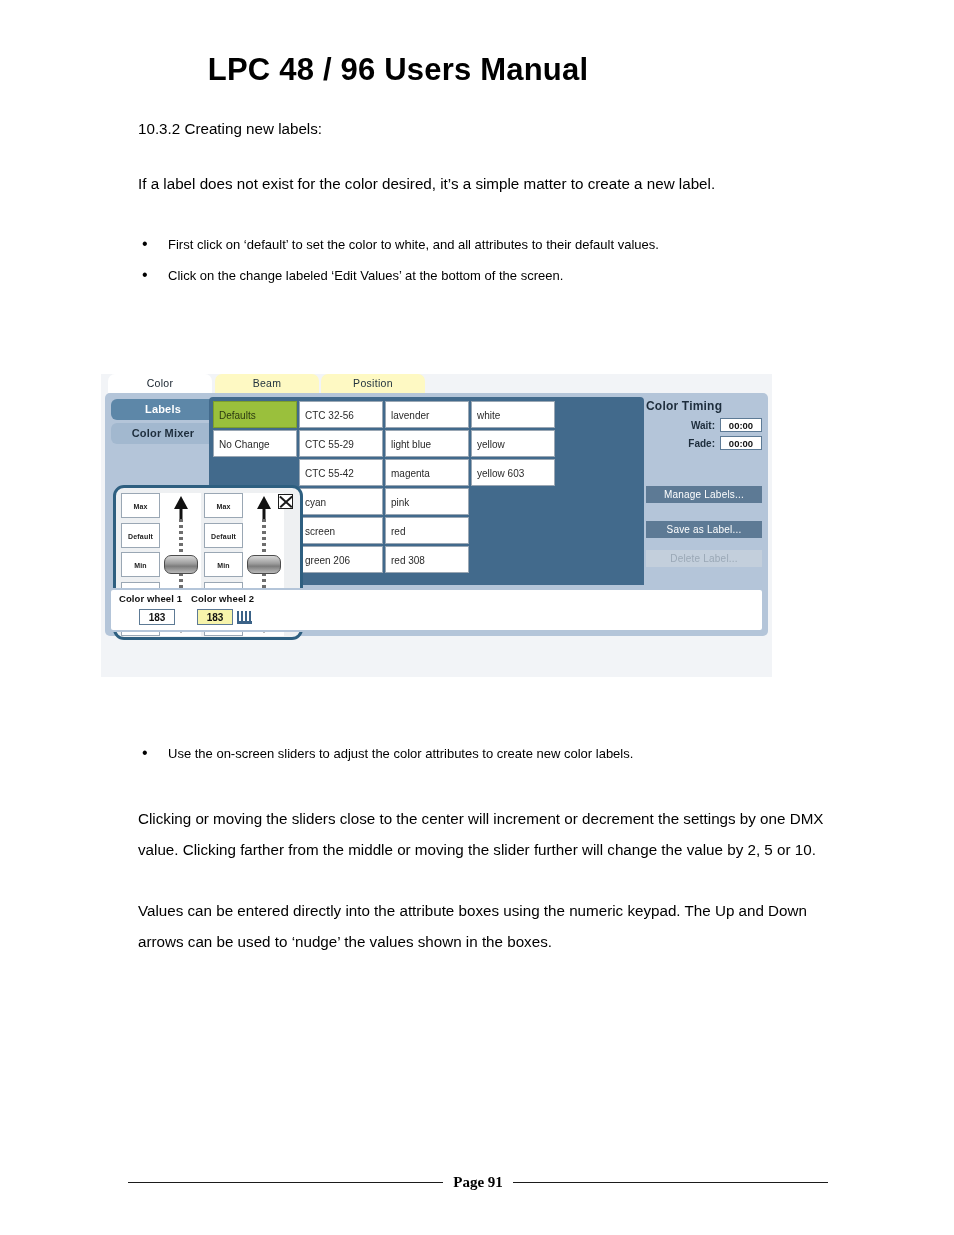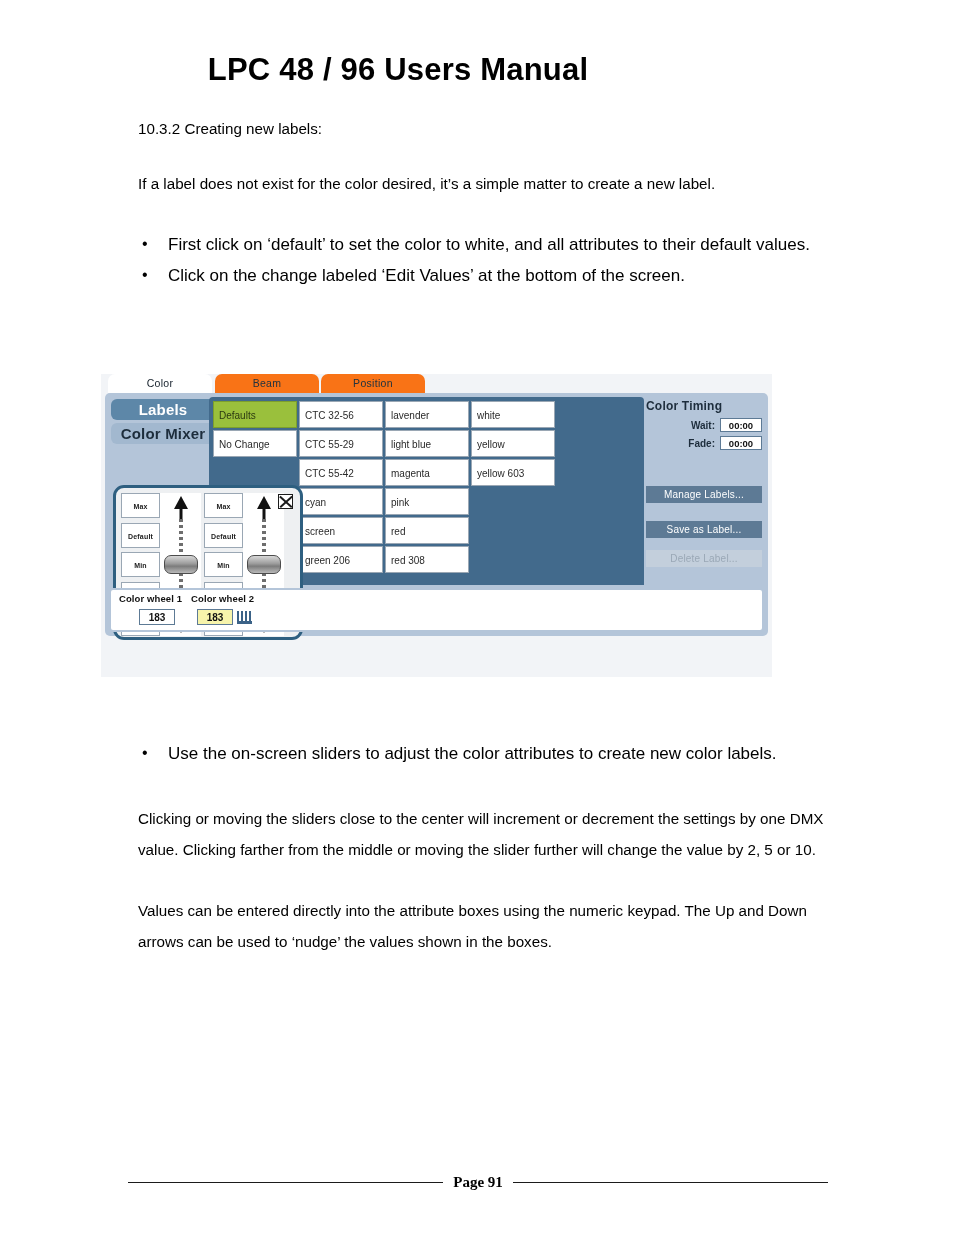--- a/index.html
+++ b/index.html
@@ -49,21 +49,21 @@
   .spacer-md { height: 30px; }
   .spacer-lg { height: 34px; }
 
   .bullet-list {
     margin: 0;
     padding: 0;
     list-style: none;
   }
   .bullet-item {
     position: relative;
-    font-size: 17px;
+    font-size: 13px;
     line-height: 31px;
     padding-left: 30px;
   }
   .bullet-item::before {
     content: "\2022";
     position: absolute;
     left: 4px;
     top: -1px;
     font-size: 16px;
   }
@@ -92,21 +92,21 @@
     top: 0;
     height: 19px;
     line-height: 19px;
     text-align: center;
     font-size: 10.5px;
     color: #1d2d3c;
     border-radius: 7px 7px 0 0;
     letter-spacing: 0.3px;
   }
   .tab.inactive {
-    background: #f97316;
+    background: #fef9c3;
     color: #22333f;
   }
   .tab.active {
     background: #ffffff;
     color: #15202b;
   }
   .tab-color { left: 7px; width: 104px; }
   .tab-beam { left: 114px; width: 104px; }
   .tab-position { left: 220px; width: 104px; }
 
@@ -122,21 +122,21 @@
   }
 
   
   .side-btn {
     position: absolute;
     left: 6px;
     width: 104px;
     height: 21px;
     line-height: 21px;
     text-align: center;
-    font-size: 15px;
+    font-size: 11px;
     border-radius: 6px;
     letter-spacing: 0.2px;
   }
   .side-btn.sel {
     top: 6px;
     background: #5d87a8;
     color: #ffffff;
     font-weight: bold;
   }
   .side-btn.unsel {

